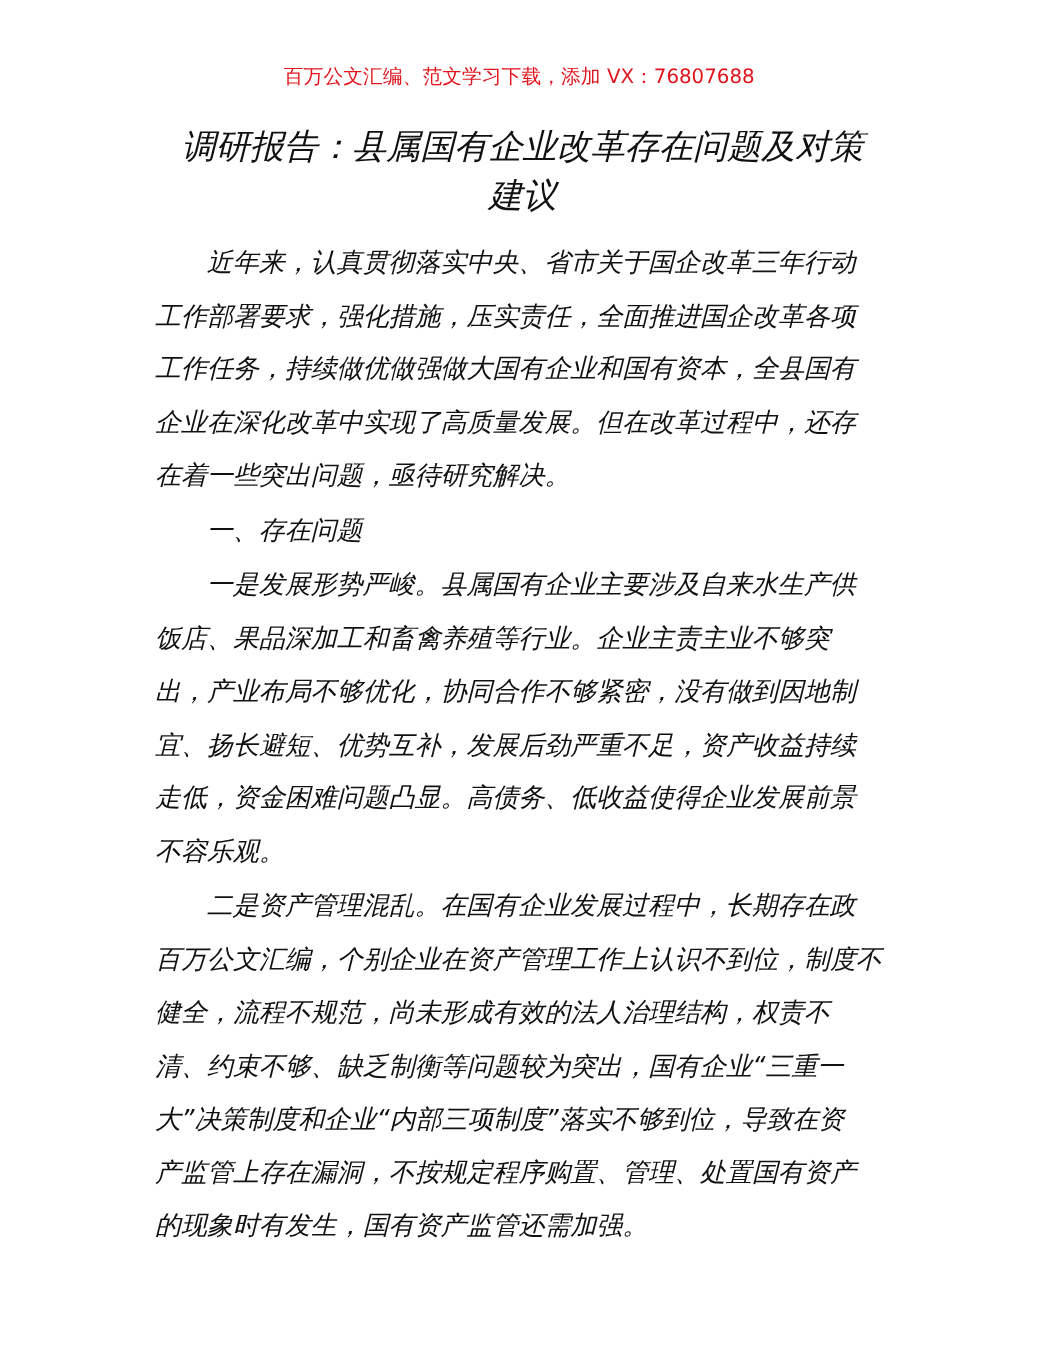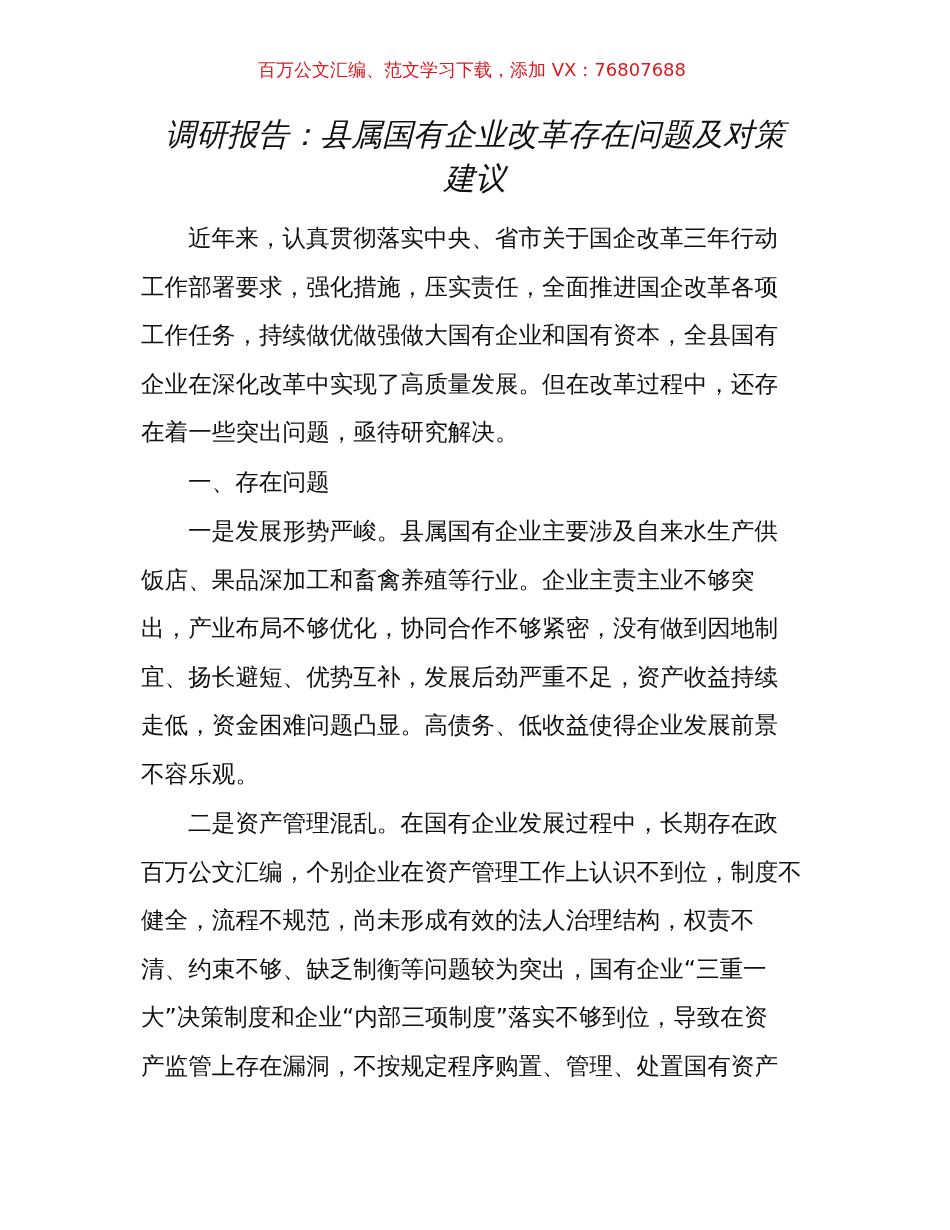--- a/index.html
+++ b/index.html
@@ -4,21 +4,21 @@
 <style>
   html, body { margin: 0; padding: 0; background: #ffffff; }
   body { width: 950px; height: 1230px; position: relative; overflow: hidden;
          font-family: "DejaVu Sans", "Liberation Sans", sans-serif; color: #111111; }
   .header { position: absolute; top: 56px; left: 0; width: 944px; text-align: center;
             font-size: 18px; line-height: 28px; color: #e0161e; }
   .title { position: absolute; top: 112px; left: 130px; width: 690px; text-align: center;
            font-size: 31px; line-height: 44px; color: #111111; font-style: italic; }
   .body { position: absolute; top: 214px; left: 141px; width: 680px; }
   .para { margin: 0 0 1px 0; }
-  .line { font-size: 23.6px; line-height: 48.5px; height: 48.5px; white-space: nowrap; overflow: visible; letter-spacing: 0px; }
+  .line { font-size: 23.6px; line-height: 48.5px; height: 48.5px; white-space: nowrap; overflow: visible; letter-spacing: 0px; font-style: italic; }
   .line.indent { padding-left: 47px; }
 </style>
 </head>
 <body>
 
 <div class="header">百万公文汇编、范文学习下载，添加 VX：76807688</div>
 
 <div class="title">
   <div>调研报告：县属国有企业改革存在问题及对策</div>
   <div>建议</div>
@@ -43,14 +43,15 @@
     <div class="line">走低，资金困难问题凸显。高债务、低收益使得企业发展前景</div>
     <div class="line">不容乐观。</div>
   </div>
   <div class="para">
     <div class="line indent">二是资产管理混乱。在国有企业发展过程中，长期存在政</div>
     <div class="line">百万公文汇编，个别企业在资产管理工作上认识不到位，制度不</div>
     <div class="line">健全，流程不规范，尚未形成有效的法人治理结构，权责不</div>
     <div class="line">清、约束不够、缺乏制衡等问题较为突出，国有企业“三重一</div>
     <div class="line">大”决策制度和企业“内部三项制度”落实不够到位，导致在资</div>
     <div class="line">产监管上存在漏洞，不按规定程序购置、管理、处置国有资产</div>
+    <div class="line">的现象时有发生，国有资产监管还需加强。</div>
   </div>
 </div>
 
 </body></html>

